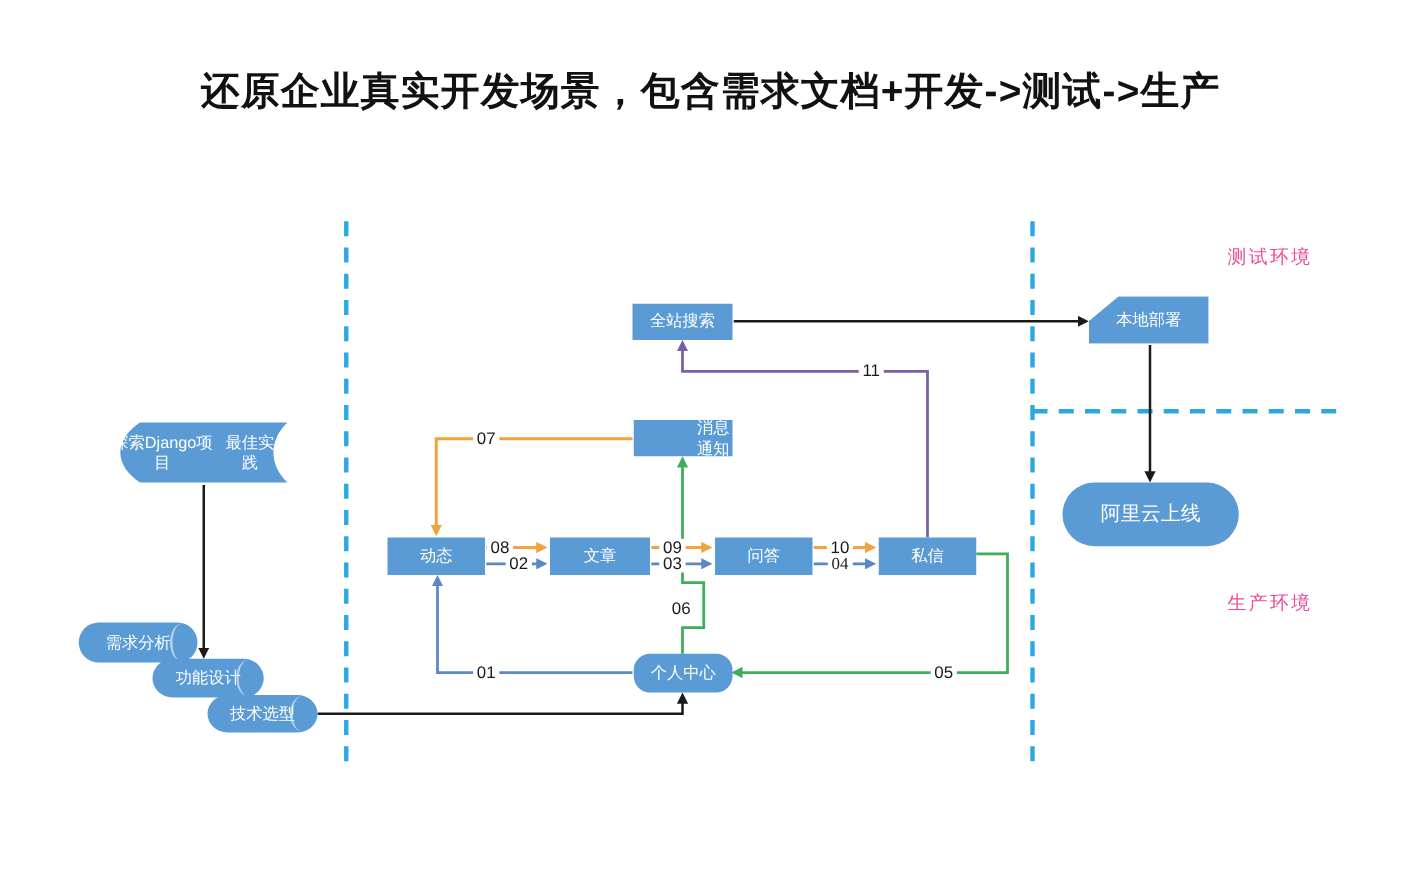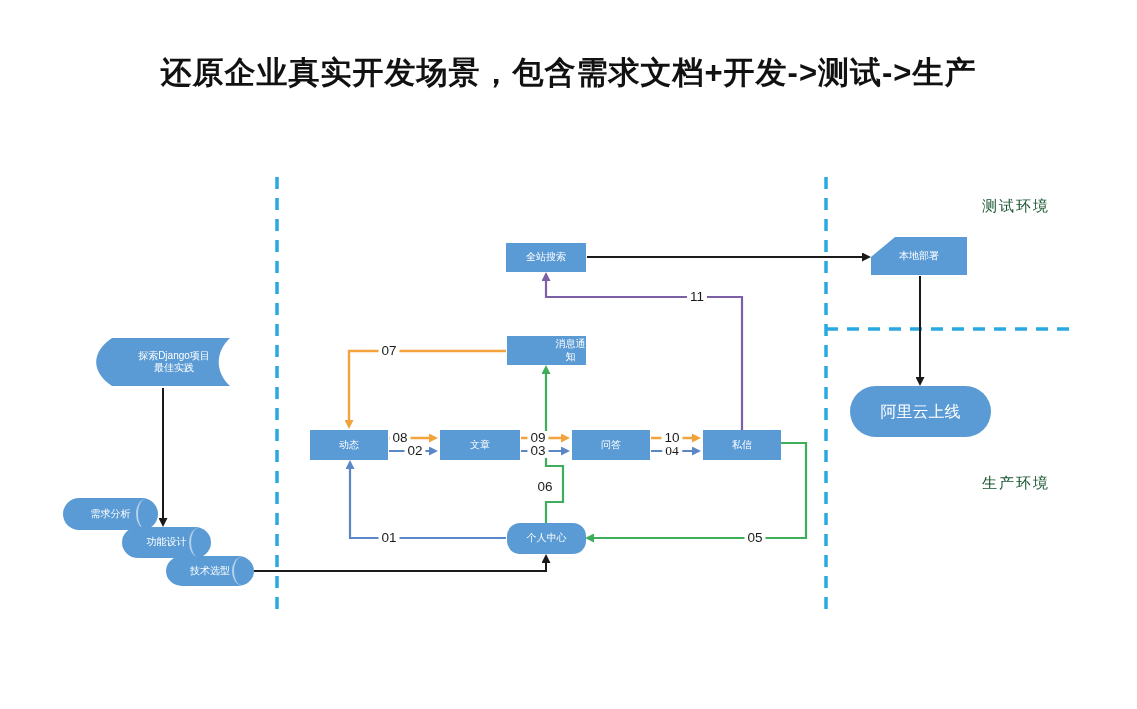--- a/index.html
+++ b/index.html
@@ -11,21 +11,21 @@
          font-size:31px;font-weight:bold;color:#111;letter-spacing:1px;}
   .subtitle{position:absolute;top:110px;left:0;width:100%;text-align:center;
          font-size:15px;color:#333;}
 
   
   .layer{position:absolute;left:0;top:0;width:1137px;height:709px;}
 
   
   .node{position:absolute;background:var(--node-fill,#5B9BD5);color:#fff;
         display:flex;align-items:center;justify-content:center;
-        font-size:10px;line-height:1.25;text-align:center;box-sizing:border-box;}
+        font-size:13px;line-height:1.25;text-align:center;box-sizing:border-box;}
 
   
   .n-search {left:506px;top:243px;width:80px;height:29px;}
   .n-notify {left:507px;top:336px;width:79px;height:29px;padding-left:48px;}
   .n-feed   {left:310px;top:430px;width:78px;height:30px;}
   .n-article{left:440px;top:430px;width:80px;height:30px;}
   .n-qa     {left:572px;top:430px;width:78px;height:30px;}
   .n-message{left:703px;top:430px;width:78px;height:30px;}
   .n-profile{left:507px;top:523px;width:79px;height:31px;border-radius:13px;}
 
@@ -38,25 +38,25 @@
 
   
   .storage{border-radius:16px/50%;overflow:hidden;}
   .storage::after{content:"";position:absolute;top:1px;bottom:1px;right:3px;width:17px;
             border-left:2px solid rgba(255,255,255,.55);border-radius:50%;}
   .n-req   {left:63px;top:498px;width:95px;height:32px;}
   .n-design{left:122px;top:527px;width:89px;height:31px;}
   .n-tech  {left:166px;top:556px;width:88px;height:30px;}
 
   
-  .n-explore{left:104px;top:336px;width:140px;height:52px;background:transparent;
-             flex-direction:column;}
+  .n-explore{left:85px;top:336px;width:140px;height:52px;background:transparent;
+             flex-direction:row;}
 
   
-  .region{position:absolute;transform:translate(-50%,-50%);font-size:15px;color:#14532d;
+  .region{position:absolute;transform:translate(-50%,-50%);font-size:15px;color:#ec4899;
           white-space:nowrap;letter-spacing:2px;}
   .r-test{left:1016px;top:206px;}
   .r-prod{left:1016px;top:483px;}
   .r-dev {left:547px;top:640px;}
 
   
   .elbl{position:absolute;transform:translate(-50%,-50%);font-size:13.5px;line-height:14px;
         color:#1a1a1a;background:#fff;padding:0 3px;white-space:nowrap;}
   .l01{left:389px;top:538px;} .l02{left:415px;top:451px;} .l03{left:538px;top:451px;}
   .l04{left:672px;top:451px;font-family:Liberation Serif, serif;} .l05{left:755px;top:538px;} .l06{left:545px;top:487px;}

